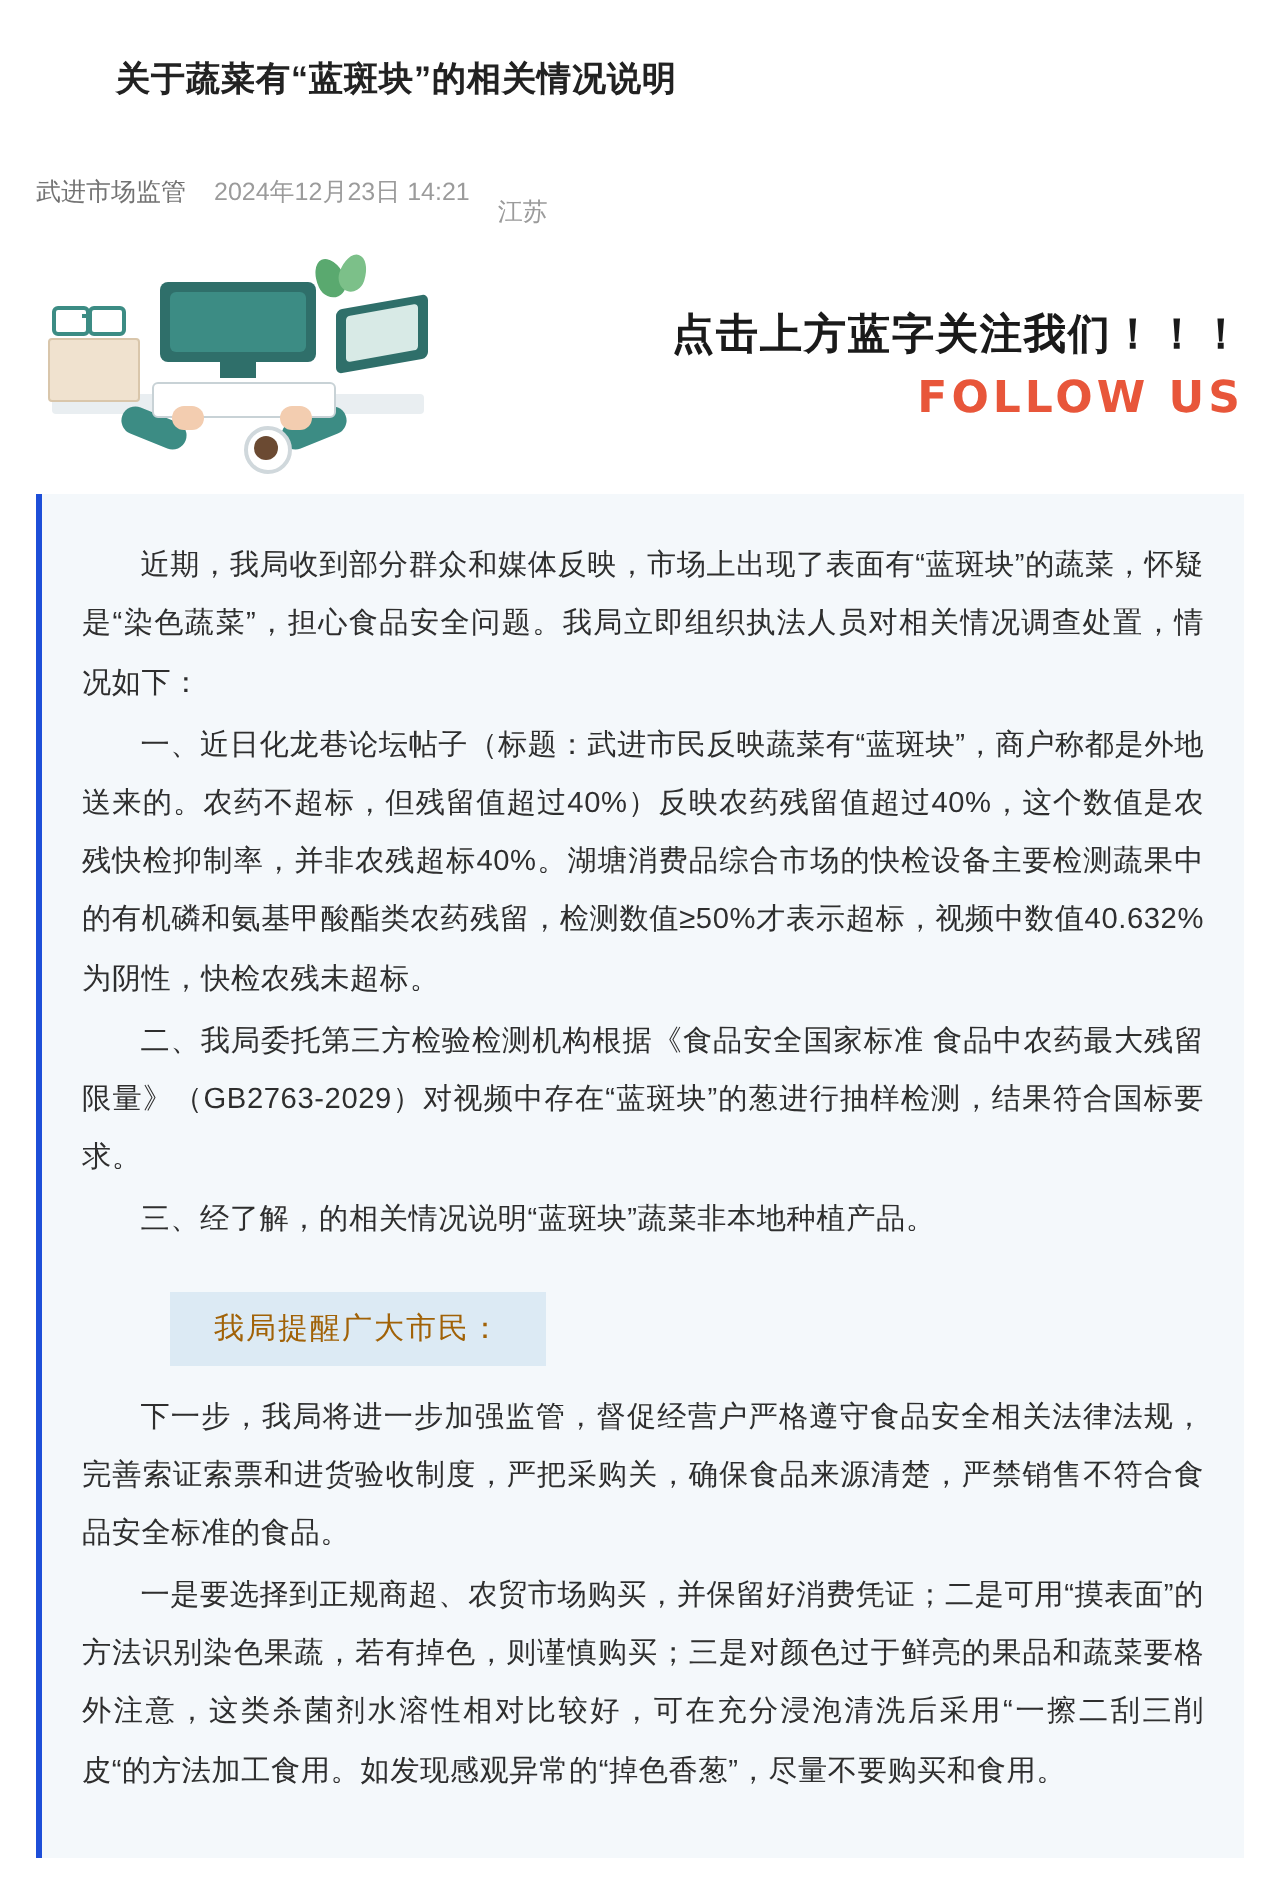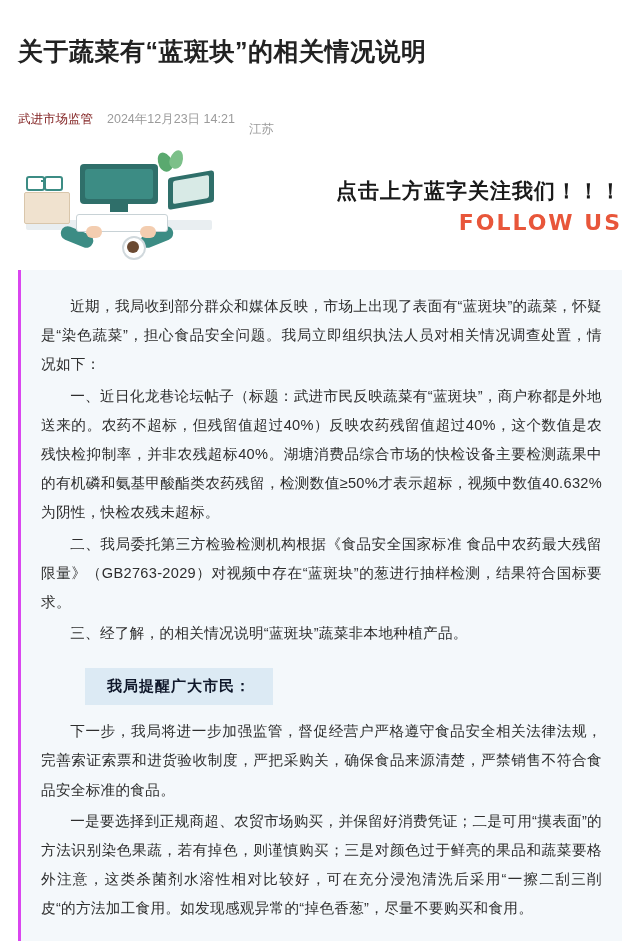--- a/index.html
+++ b/index.html
@@ -17,37 +17,38 @@
   }
   .page {
     width: 640px;
     height: 941px;
     box-sizing: border-box;
     padding: 0;
     position: relative;
   }
   
   .article-title {
-    font-size: 25px;
+    font-size: 17px;
     font-weight: bold;
     color: #222222;
     letter-spacing: 0.5px;
     padding: 16px 18px 0 18px;
     line-height: 1.5;
+    margin-left: 40px;
   }
   .meta-row {
     display: flex;
     align-items: center;
     gap: 14px;
     padding: 14px 18px 0 18px;
     font-size: 12.5px;
     color: #8a8a8a;
   }
   .meta-source {
-    color: #7f1d1d;
+    color: #737373;
   }
   .meta-date {
     color: #9b9b9b;
   }
   .meta-region {
     color: #9b9b9b;
     margin-top: 20px;
   }
   
   .banner {
@@ -79,38 +80,38 @@
     font-weight: bold;
     color: #e8563a;
     letter-spacing: 2px;
     margin-top: 6px;
     font-family: "DejaVu Sans", sans-serif;
   }
   
   .body-card {
     margin: 6px 18px 0 18px;
     background: #f4f8fb;
-    border-left: 3px solid #d946ef;
+    border-left: 3px solid #1d4ed8;
     padding: 22px 20px 26px 20px;
     box-sizing: border-box;
   }
   .para {
     font-size: 14.6px;
     line-height: 2.0;
     color: #2e2e2e;
     text-indent: 2em;
     margin: 0 0 2px 0;
     text-align: justify;
     letter-spacing: 0.3px;
   }
   .notice-box {
     display: inline-block;
     background: #dceaf4;
-    color: #0f172a;
-    font-weight: bold;
+    color: #a16207;
+    font-weight: normal;
     font-size: 15px;
     padding: 9px 22px;
     margin: 18px 0 12px 44px;
     letter-spacing: 1px;
   }
   .notice-wrap {
     text-align: left;
   }
   
   .ill-desk {

